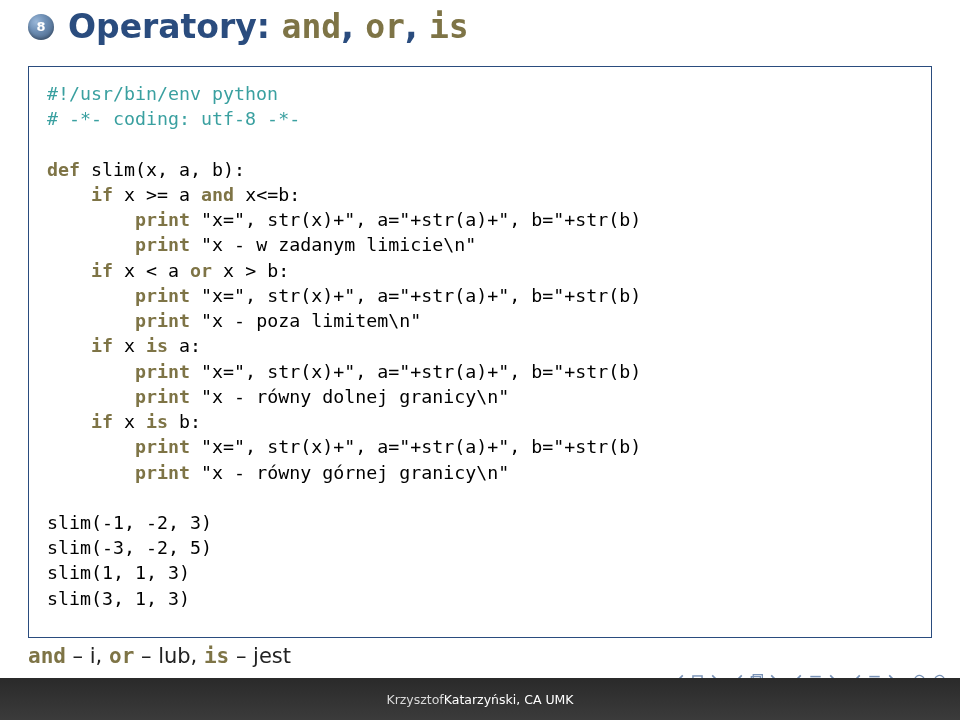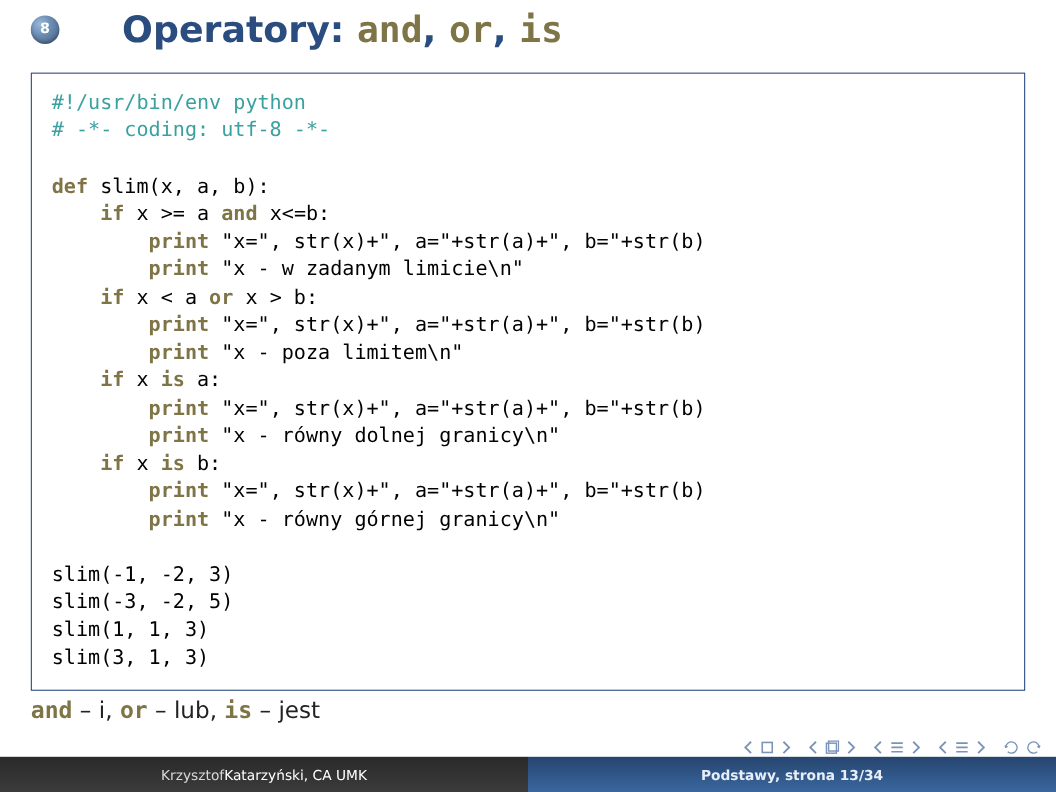--- a/index.html
+++ b/index.html
@@ -34,47 +34,46 @@
     align-items: center;
     justify-content: center;
     font-size: 13px;
     font-weight: 600;
     box-shadow: inset 0 -2px 3px rgba(0,0,0,.25);
   }
   .title {
     font-size: 33px;
     font-weight: 700;
     color: #2a4c7e;
-    margin-left: 43px;
   }
   .title .kw { color: #7e7446; font-family: "DejaVu Sans Mono","Courier New",monospace; font-weight:700; }
   .title .punct { color: #2a4c7e; }
   .code-box {
     border: 1.5px solid #2a4c7e;
     background: #fff;
-    padding: 14px 18px 16px 18px;
+    padding: 14px 18px 26px 18px;
     font-family: "DejaVu Sans Mono","Courier New",monospace;
     font-size: 18.3px;
     line-height: 1.38;
     color: #000;
     margin-top: 6px;
   }
   .cm { color: #3aa0a0; }   
   .kw { color: #7e7446; font-weight: 700; }
   .code-box pre { font-family: inherit; white-space: pre; }
   .note {
     margin-top: 6px;
     font-size: 21px;
     color: #222;
   }
   .note .kw2 { font-family: "DejaVu Sans Mono","Courier New",monospace; color: #7e7446; font-weight: 700; }
   .footer {
     position: absolute;
     left: 0; right: 0; bottom: 0;
-    height: 32px;
+    height: 42px;
     display: flex;
     align-items: stretch;
     text-align: center;
   }
   .footer .seg {
     flex: 1;
     display: flex;
     align-items: center;
     justify-content: center;
     font-size: 12.5px;
@@ -206,15 +205,14 @@
             <path d="M17 8 L16 10 L14 9" fill="none" stroke="#7a93b7" stroke-width="1.4"></path>
           </svg></span>
     </div>
   </div>
 
   <div class="footer">
     <div class="seg author">
       <span>Krzysztof </span>
         <b>Katarzyński, CA UMK</b>
     </div>
-    <div class="seg page">Podstawy, strona 13/34</div>
   </div>
 </div>
 
 </body></html>

